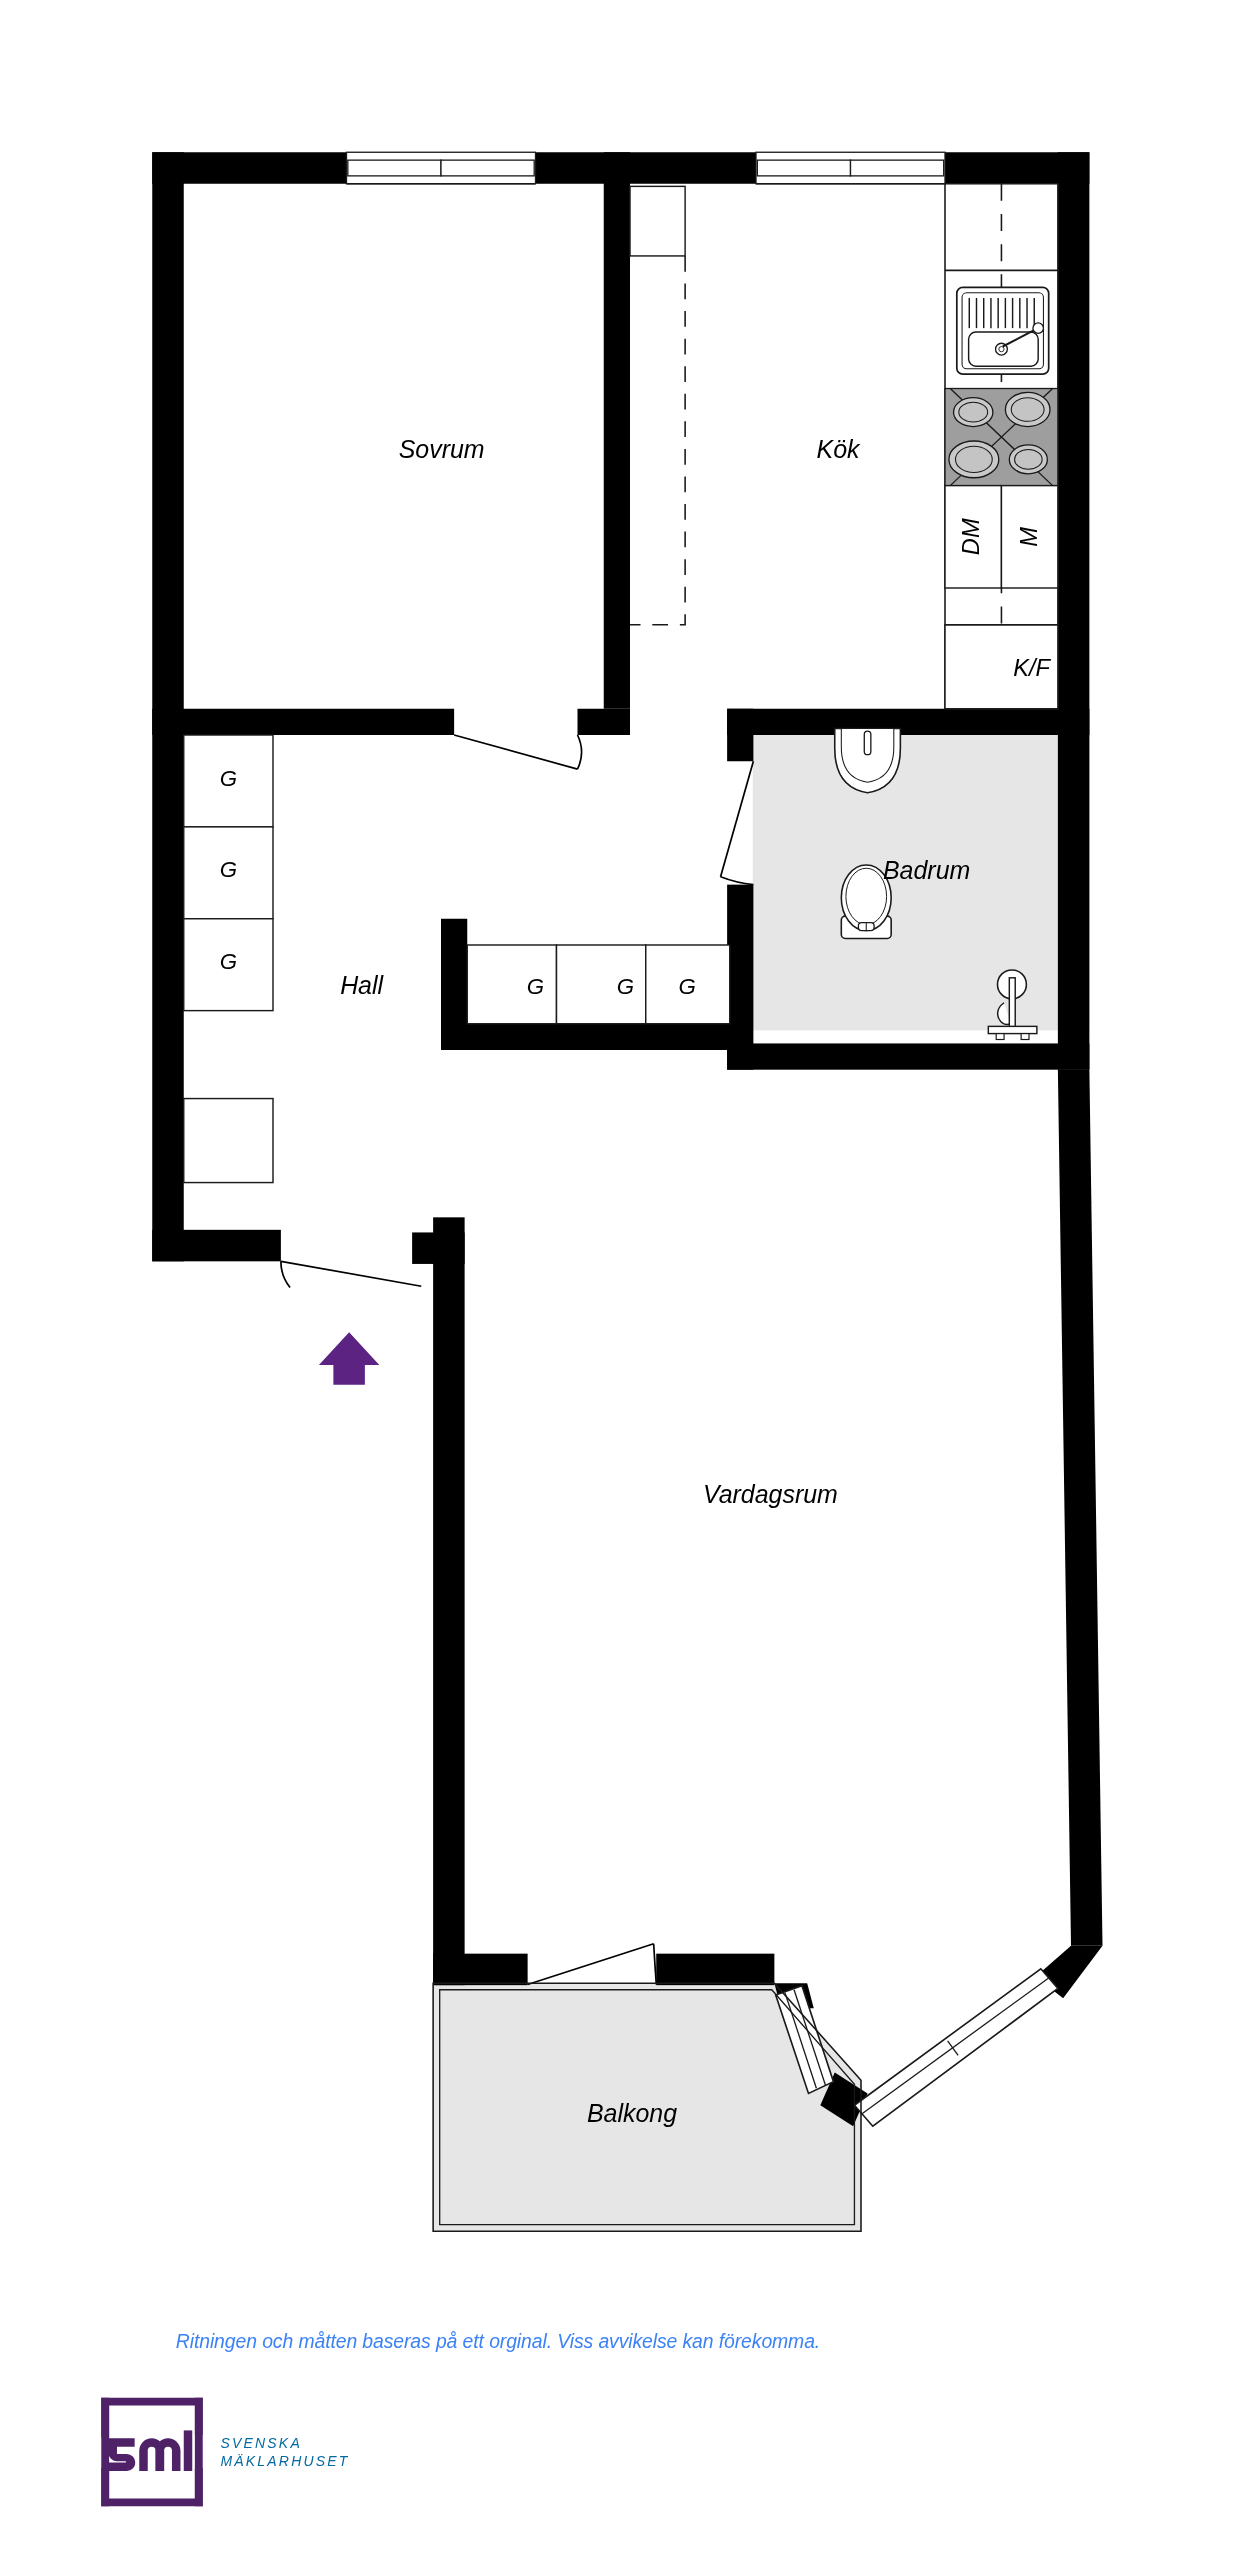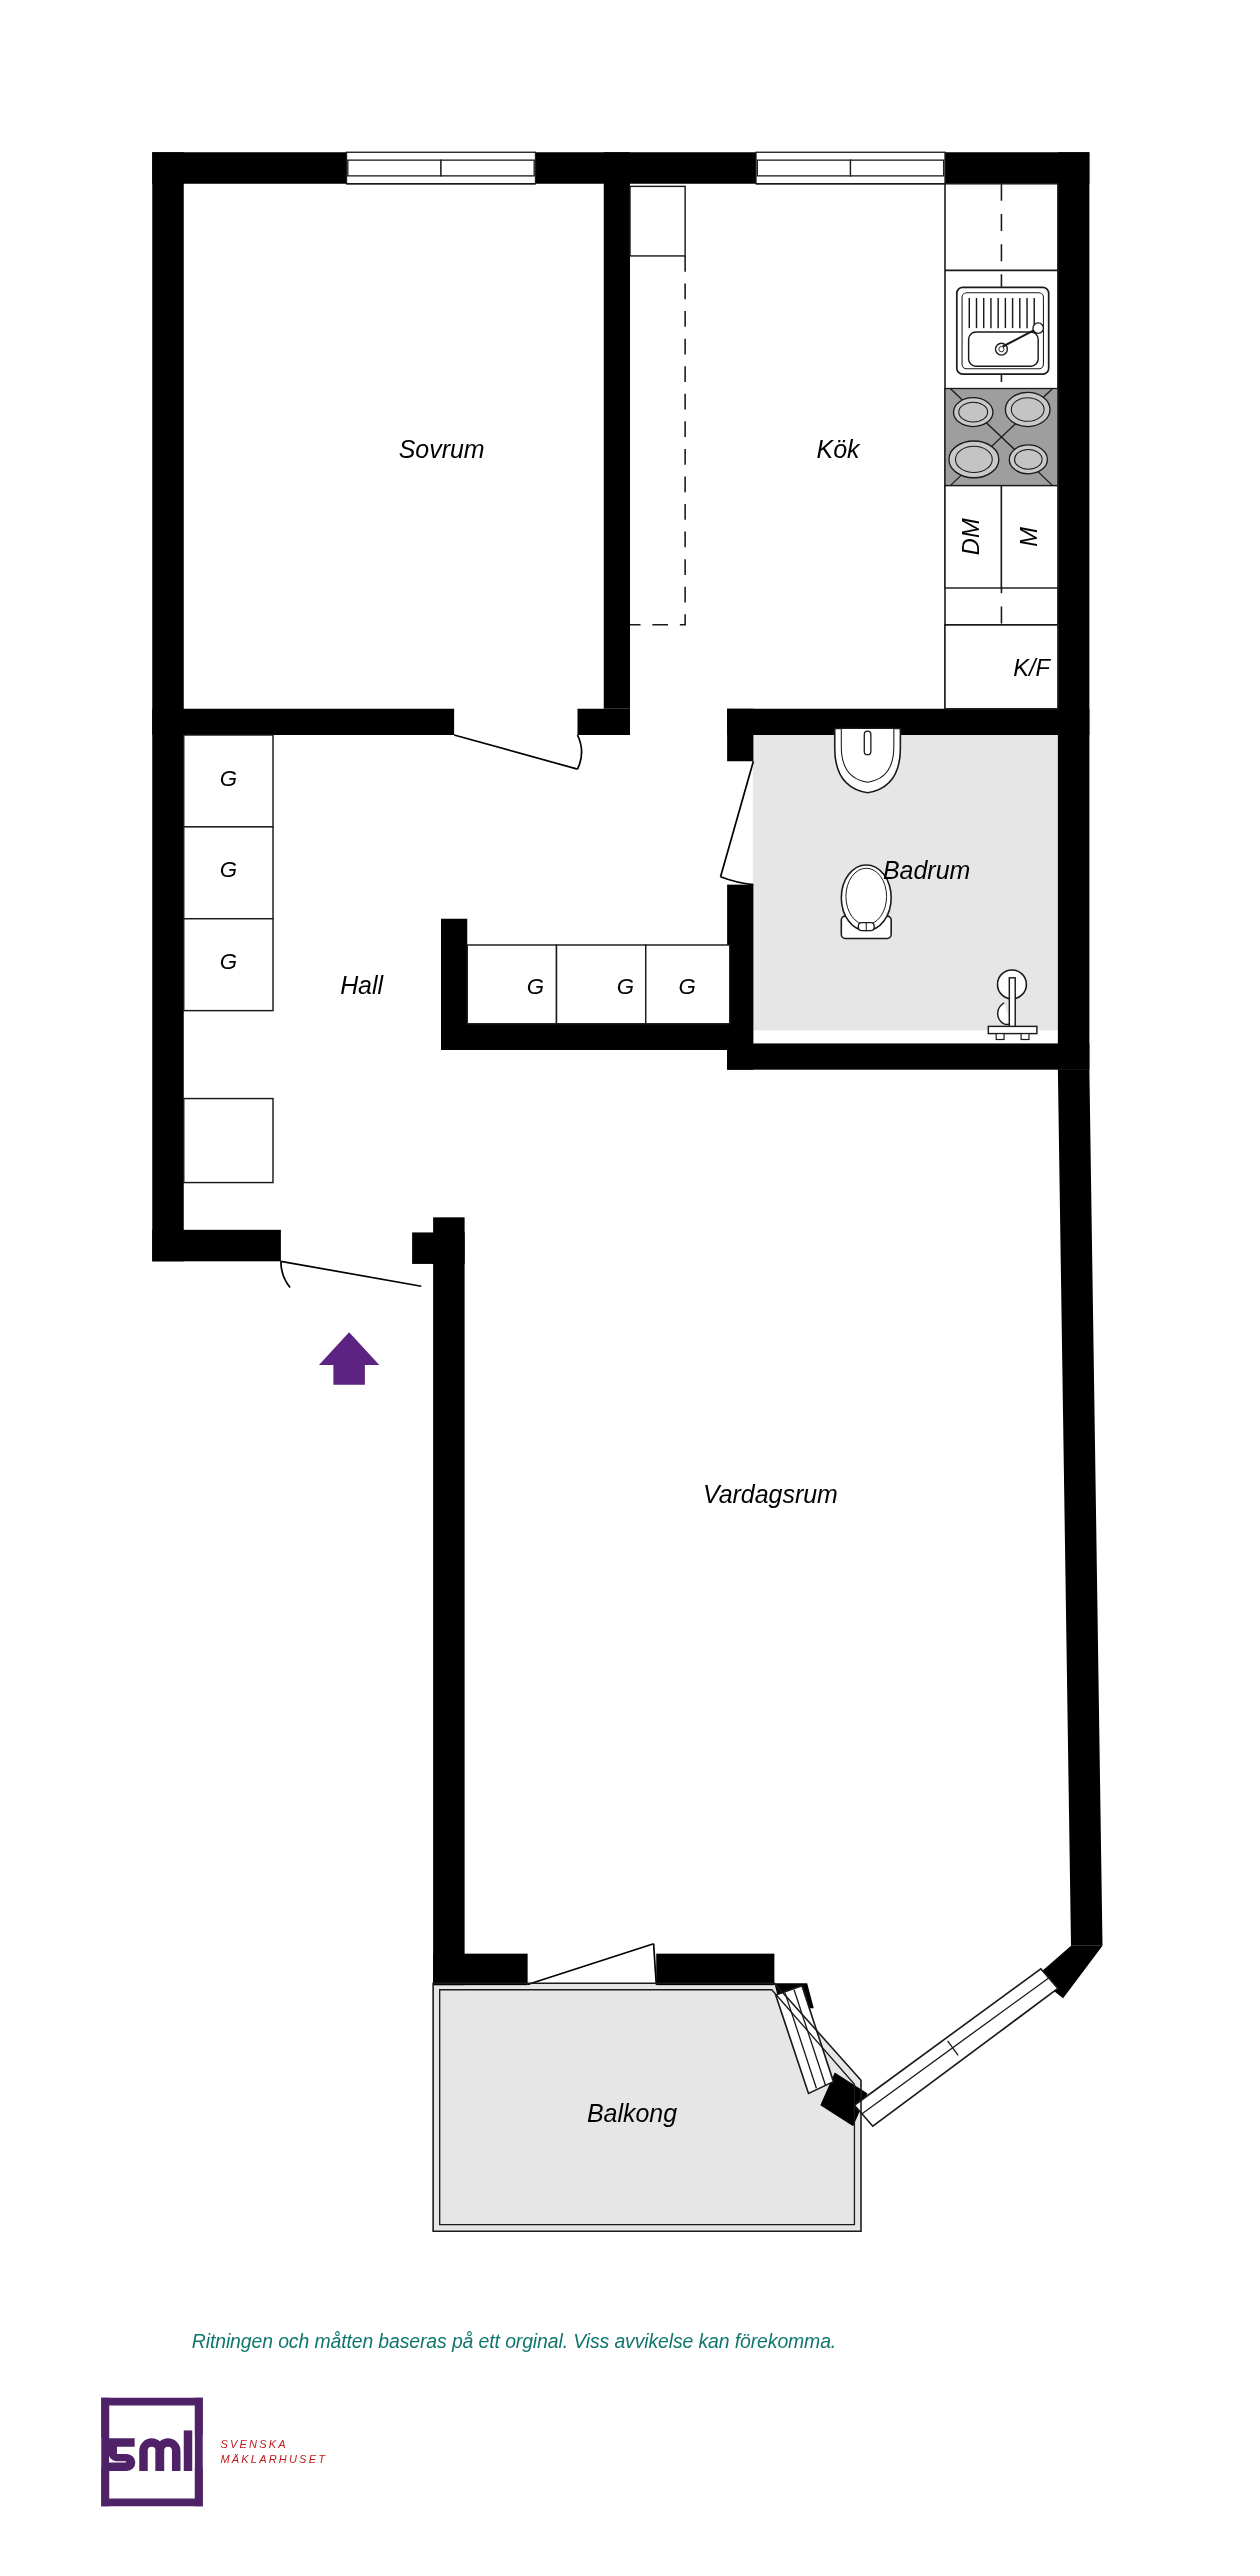--- a/index.html
+++ b/index.html
@@ -32,26 +32,26 @@
   }
   .footer-area {
     position: absolute;
     left: 0;
     top: 2284px;
     width: 1260px;
     height: 292px;
   }
   .disclaimer {
     position: absolute;
-    left: 16px;
+    left: 0;
     top: 46px;
     width: 996px;
     text-align: center;
     font-size: 19.4px;
-    color: #0f766e;
+    color: #3b82f6;
     font-family: "Liberation Sans", sans-serif;
     letter-spacing: -0.1px;
   }
   .brand-block {
     position: absolute;
     left: 98px;
     top: 110px;
     display: flex;
     flex-direction: row;
     align-items: center;
@@ -63,23 +63,23 @@
   }
   .brand-words {
     margin-left: 14.4px;
     display: flex;
     flex-direction: column;
     justify-content: center;
     line-height: 1.32;
   }
   .brand-words span {
     font-family: "Liberation Sans", sans-serif;
-    font-size: 11px;
+    font-size: 14px;
     letter-spacing: 2.2px;
-    color: #b91c1c;
+    color: #0369a1;
     white-space: nowrap;
   }
   .room-label {
     font-family: "Liberation Sans", sans-serif;
     fill: #000000;
     text-anchor: middle;
     dominant-baseline: middle;
   }
   .rl-big { font-size: 38px; }
   .rl-closet { font-size: 34px; }

